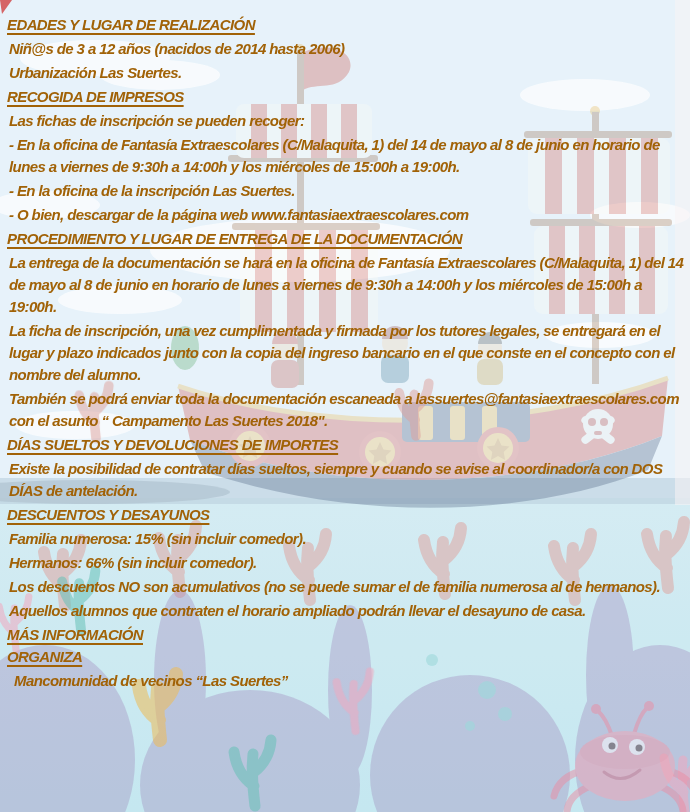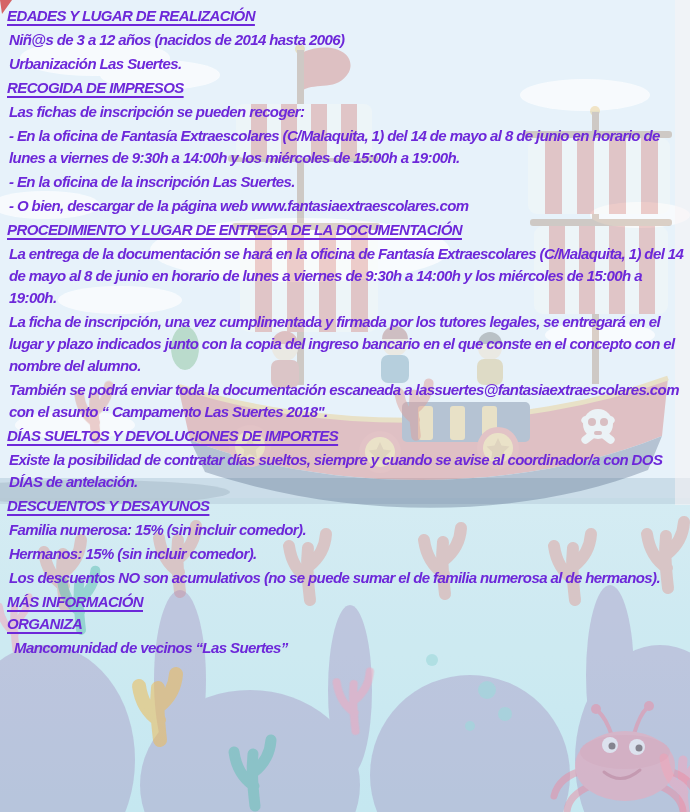--- a/index.html
+++ b/index.html
@@ -4,22 +4,22 @@
 <style>
   html,body{margin:0;padding:0;}
   body{
     width:690px;height:812px;position:relative;overflow:hidden;
     background:#e4f1fa;
     font-family:"Liberation Sans",sans-serif;
   }
   #bg{position:absolute;top:0;left:0;z-index:0;}
   #content{
     position:absolute;top:0;left:0;z-index:1;box-sizing:border-box;
-    width:690px;height:812px;padding:5px 0 0 7px;
-    color:#6d28d9;font-style:italic;font-weight:700;
+    width:690px;height:812px;padding:14px 0 0 7px;
+    color:#a16207;font-style:italic;font-weight:700;
     font-size:15px;line-height:22px;letter-spacing:-0.6px;
   }
   #content section{margin:0;max-width:684px;}
   #content h2{
     font-size:15px;margin:0;font-weight:700;
     text-decoration:underline;text-decoration-thickness:1.5px;text-underline-offset:3px;
   }
   #content p{margin:2px;}
   section.s1{margin-bottom:12px;}
   section.s2{margin-bottom:9px;}
@@ -241,22 +241,23 @@
       <p>La ficha de inscripción, una vez cumplimentada y firmada por los tutores legales, se entregará en el lugar y plazo indicados junto con la copia del ingreso bancario en el que conste en el concepto con el nombre del alumno.</p>
       <p>También se podrá enviar toda la documentación escaneada a lassuertes@fantasiaextraescolares.com con el asunto “ Campamento Las Suertes 2018".</p>
     </section>
     <section class="s4">
       <h2>DÍAS SUELTOS Y DEVOLUCIONES DE IMPORTES</h2>
       <p>Existe la posibilidad de contratar días sueltos, siempre y cuando se avise al coordinador/a con DOS DÍAS de antelación.</p>
     </section>
     <section class="s5">
       <h2>DESCUENTOS Y DESAYUNOS</h2>
       <p>Familia numerosa: 15% (sin incluir comedor).</p>
-      <p>Hermanos: 15% (sin incluir comedor).</p>
+      <p>Hermanos: 66% (sin incluir comedor).</p>
       <p>Los descuentos NO son acumulativos (no se puede sumar el de familia numerosa al de hermanos).</p>
+      <p>Aquellos alumnos que contraten el horario ampliado podrán llevar el desayuno de casa.</p>
     </section>
     <section class="s6">
       <h2>MÁS INFORMACIÓN</h2>
     </section>
     <section class="s7">
       <h2>ORGANIZA</h2>
       <p>Mancomunidad de vecinos “Las Suertes”</p>
     </section>
   </main>
 

